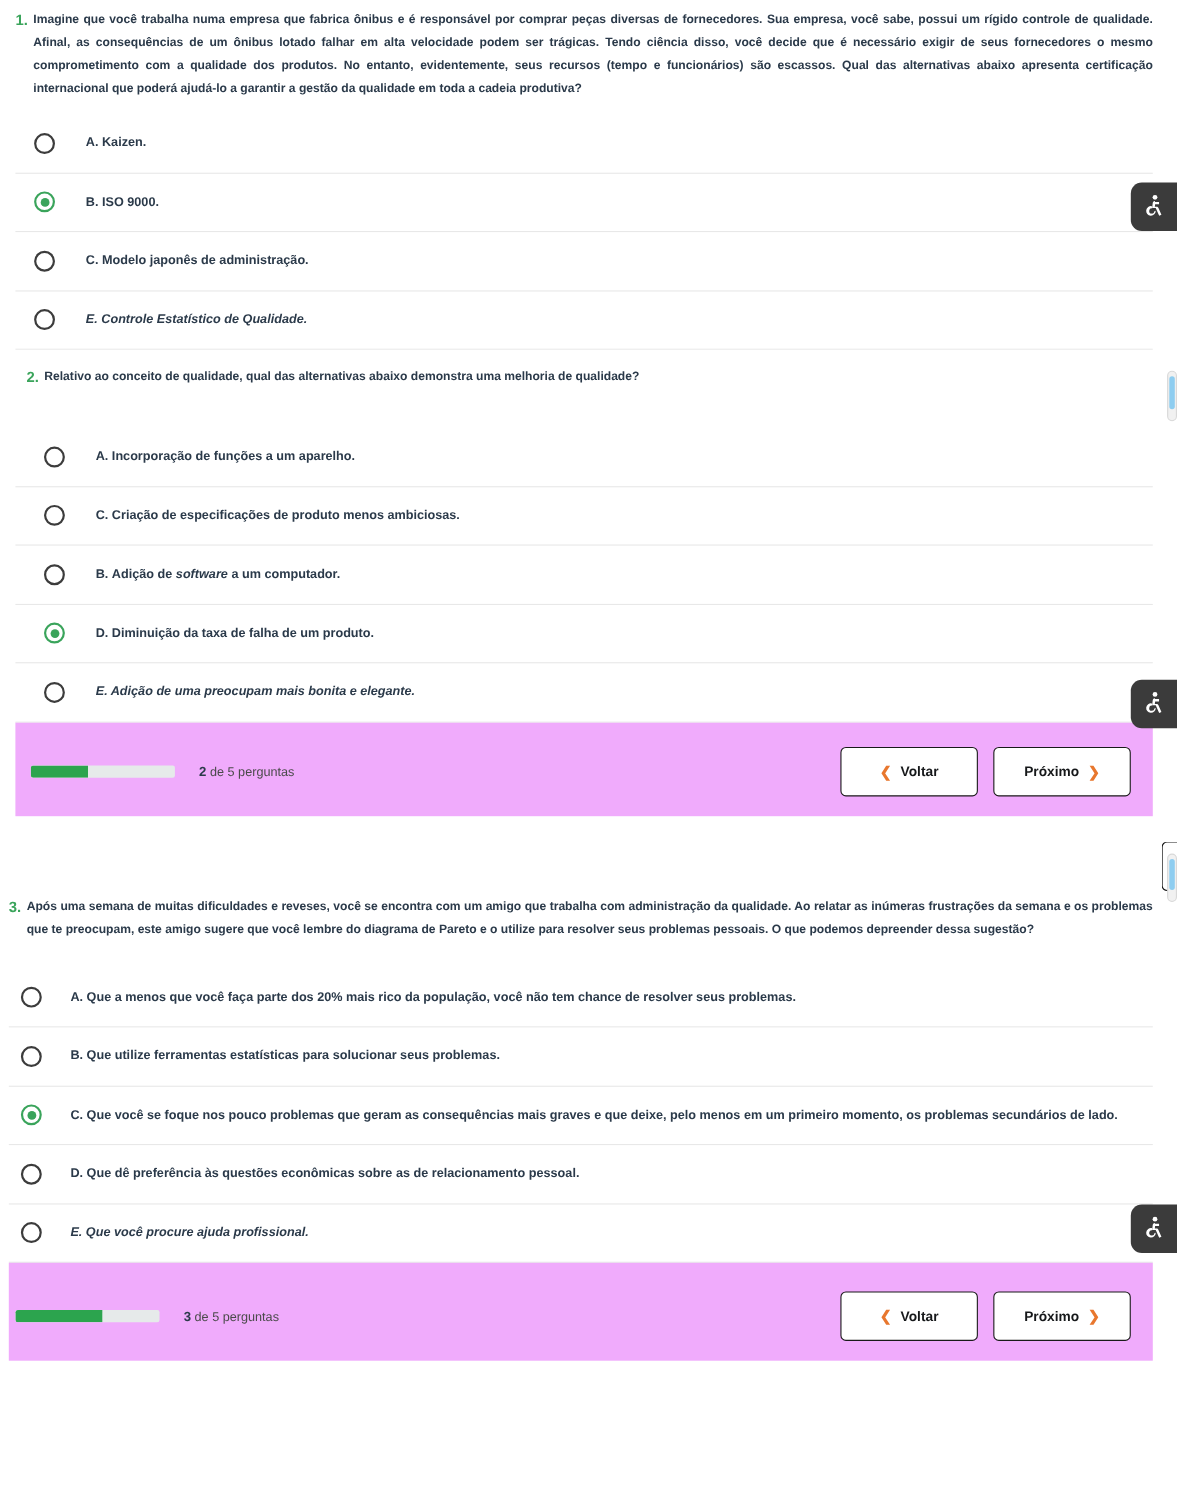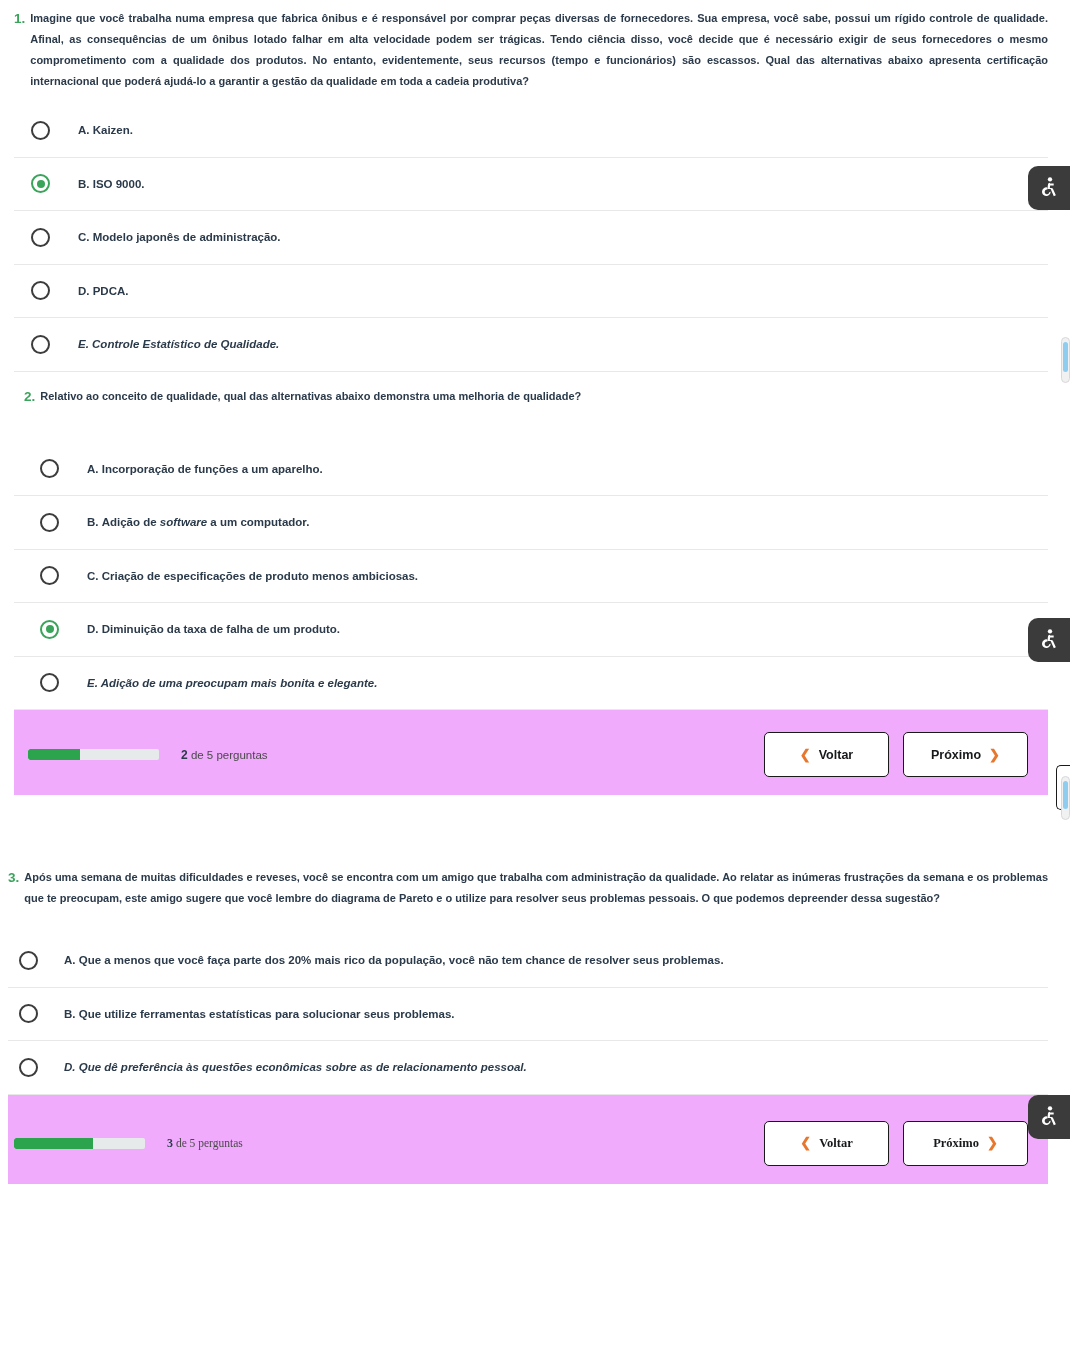--- a/index.html
+++ b/index.html
@@ -208,46 +208,42 @@
       <div class="opt">
         <span class="radio sel"></span>
         <span class="opt-label">B. ISO 9000.</span>
       </div>
       <div class="opt">
         <span class="radio"></span>
         <span class="opt-label">C. Modelo japonês de administração.</span>
       </div>
       <div class="opt">
         <span class="radio"></span>
-        <span class="opt-label">D. PDCA.</span>
-      </div>
-      <div class="opt">
-        <span class="radio"></span>
         <span class="opt-label">E. Controle Estatístico de Qualidade.</span>
       </div>
     </div>
   </div>
 
   <div class="q-block" style="padding-top:6px;">
     <div class="q-stem" style="padding-left:10px;">
       <span class="q-num">2.</span>
       <span class="q-text" style="text-align:left;">Relativo ao conceito de qualidade, qual das alternativas abaixo demonstra uma melhoria de qualidade?</span>
     </div>
     <div class="opts indent" style="margin-top:34px;">
       <div class="opt">
         <span class="radio"></span>
         <span class="opt-label">A. Incorporação de funções a um aparelho.</span>
       </div>
       <div class="opt">
         <span class="radio"></span>
+        <span class="opt-label">C. Criação de especificações de produto menos ambiciosas.</span>
+      </div>
+      <div class="opt">
+        <span class="radio"></span>
         <span class="opt-label">B.&nbsp;Adição de <i>software</i> a um computador.</span>
-      </div>
-      <div class="opt">
-        <span class="radio"></span>
-        <span class="opt-label">C. Criação de especificações de produto menos ambiciosas.</span>
       </div>
       <div class="opt">
         <span class="radio sel"></span>
         <span class="opt-label">D. Diminuição da taxa de falha de um produto.</span>
       </div>
       <div class="opt">
         <span class="radio"></span>
         <span class="opt-label">E. Adição de uma preocupam mais bonita e elegante.</span>
       </div>
     </div>
@@ -282,26 +278,34 @@
     <div class="opts narrow" style="margin-top:23px;">
       <div class="opt">
         <span class="radio"></span>
         <span class="opt-label">A. Que a menos que você faça parte dos 20% mais rico da população, você não tem chance de resolver seus problemas.</span>
       </div>
       <div class="opt">
         <span class="radio"></span>
         <span class="opt-label">B. Que utilize ferramentas estatísticas para solucionar seus problemas.</span>
       </div>
       <div class="opt">
+        <span class="radio sel"></span>
+        <span class="opt-label">C. Que você se foque nos pouco problemas que geram as consequências mais graves e que deixe, pelo menos em um primeiro momento, os problemas secundários de lado.</span>
+      </div>
+      <div class="opt">
         <span class="radio"></span>
         <span class="opt-label">D. Que dê preferência às questões econômicas sobre as de relacionamento pessoal.</span>
       </div>
-    </div>
-
-    <div class="q-footer" style="padding:26px 20px 18px 6px;font-family:Liberation Serif, serif;">
+      <div class="opt">
+        <span class="radio"></span>
+        <span class="opt-label">E. Que você procure ajuda profissional.</span>
+      </div>
+    </div>
+
+    <div class="q-footer" style="padding:26px 20px 18px 6px;">
       <div class="progress-wrap">
         <div class="progress-track">
           <div class="progress-fill" id="pf3" style="width: 60%;"></div>
         </div>
         <div class="progress-text"><b>3</b><span> de 5 perguntas</span></div>
       </div>
       <div class="nav-btns">
         <div class="nav-btn">
           <span class="chev">❮</span>
           <span>Voltar</span>

